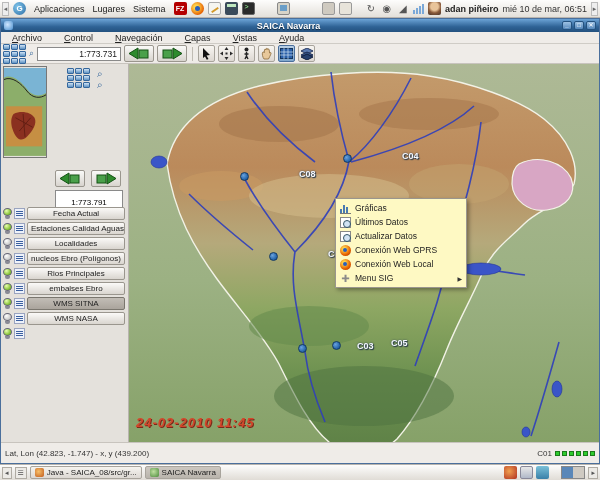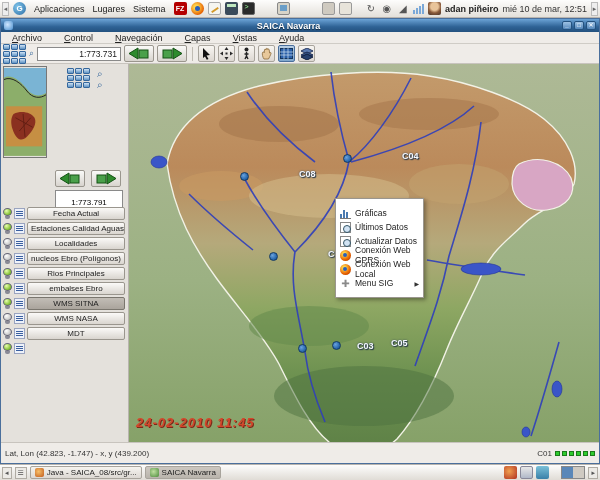--- a/index.html
+++ b/index.html
@@ -73,21 +73,21 @@
   .layer-btn{flex:1;height:13px;background:linear-gradient(#fbfaf8,#d9d5cf);border:1px solid #9a968e;border-radius:2px;font-size:8px;line-height:11px;padding:0 3px;color:#222;white-space:nowrap;overflow:hidden;}
   .layer-row.sel .layer-btn{background:linear-gradient(#c2bdb6,#aaa49c);border-color:#7a766e;}
 
   
   .map{flex:1;position:relative;overflow:hidden;background:#9fb286;}
   .map svg.base{position:absolute;left:0;top:0;}
   .station{position:absolute;width:9px;height:9px;border-radius:50%;background:radial-gradient(circle at 35% 35%,#6aa2dc,#2a6ab0 60%,#1a4a8a);border:1px solid #123a66;}
   .st-label{position:absolute;color:#f4f8ff;font-size:9px;font-weight:bold;text-shadow:0 0 2px #345,1px 1px 1px #234;margin-left:48px;}
   .map-stamp{position:absolute;left:7px;bottom:12px;font-size:13px;font-weight:bold;font-style:italic;letter-spacing:1px;text-shadow:1px 1px 0 #7a2a1a;}
 
-  .ctx{position:absolute;width:89px;background:#ffffff;border:1px solid #9a968e;box-shadow:2px 2px 4px rgba(0,0,0,.35);padding:7px 0;}
+  .ctx{position:absolute;width:132px;background:#fef9c3;border:1px solid #9a968e;box-shadow:2px 2px 4px rgba(0,0,0,.35);padding:2px 0;}
   .ctx-item{display:flex;align-items:center;gap:4px;height:14px;padding:0 4px;font-size:8.5px;color:#222;}
   .ctx-item .sub{margin-left:auto;font-size:6px;color:#333;}
   .ci{width:11px;height:11px;flex:0 0 auto;position:relative;}
   .ci-chart{display:flex;align-items:flex-end;gap:1px;border-bottom:1px solid #777;}
   .ci-chart i{display:block;width:2px;background:#4a7ab0;}
   .ci-doc{background:#fff;border:1px solid #888;}
   .ci-doc:after{content:"";position:absolute;right:-1px;bottom:-1px;width:6px;height:6px;border:1.5px solid #356;border-radius:50%;background:rgba(190,215,240,.7);}
   .ci-globe{border-radius:50%;background:radial-gradient(circle at 38% 35%,#ffd24a 15%,#e66000 60%,#9a3000);}
   .ci-globe:after{content:"";position:absolute;left:3px;top:3px;width:4px;height:4px;border-radius:50%;background:#2a5fbb;}
   .ci-sig{color:#8a8a8a;font-size:10px;line-height:11px;text-align:center;}
@@ -137,21 +137,21 @@
     <span class="tray-glyph">◉</span>
     <span class="tray-glyph">◢</span>
     <span class="net-icon">
         <i style="height:4px"></i>
         <i style="height:6px"></i>
         <i style="height:8px"></i>
         <i style="height:10px"></i>
       </span>
     <span class="avatar"></span>
     <span class="uname">adan piñeiro</span>
-    <span class="clock">mié 10 de mar, 12:51</span>
+    <span class="clock">mié 10 de mar, 06:51</span>
     <span class="p-edge">▸</span>
   </div>
 
   <div class="app-window">
     <div class="titlebar">
       <span class="wicon"></span>
       <span class="ttl">SAICA Navarra</span>
       <span class="winbtn">_</span>
       <span class="winbtn">□</span>
       <span class="winbtn">✕</span>
@@ -359,32 +359,20 @@
               <span class="bulb off">
                 <b></b>
                 <i></i>
               </span>
               <span class="legend-ic">
                 <i></i>
                 <i></i>
                 <i></i>
               </span>
               <button class="layer-btn">WMS NASA</button>
-            </div>
-            <div class="layer-row">
-              <span class="bulb off">
-                <b></b>
-                <i></i>
-              </span>
-              <span class="legend-ic">
-                <i></i>
-                <i></i>
-                <i></i>
-              </span>
-              <button class="layer-btn">MDT</button>
             </div>
             <div class="layer-row">
               <span class="bulb on">
                 <b></b>
                 <i></i>
               </span>
               <span class="legend-ic">
                 <i></i>
                 <i></i>
                 <i></i>

